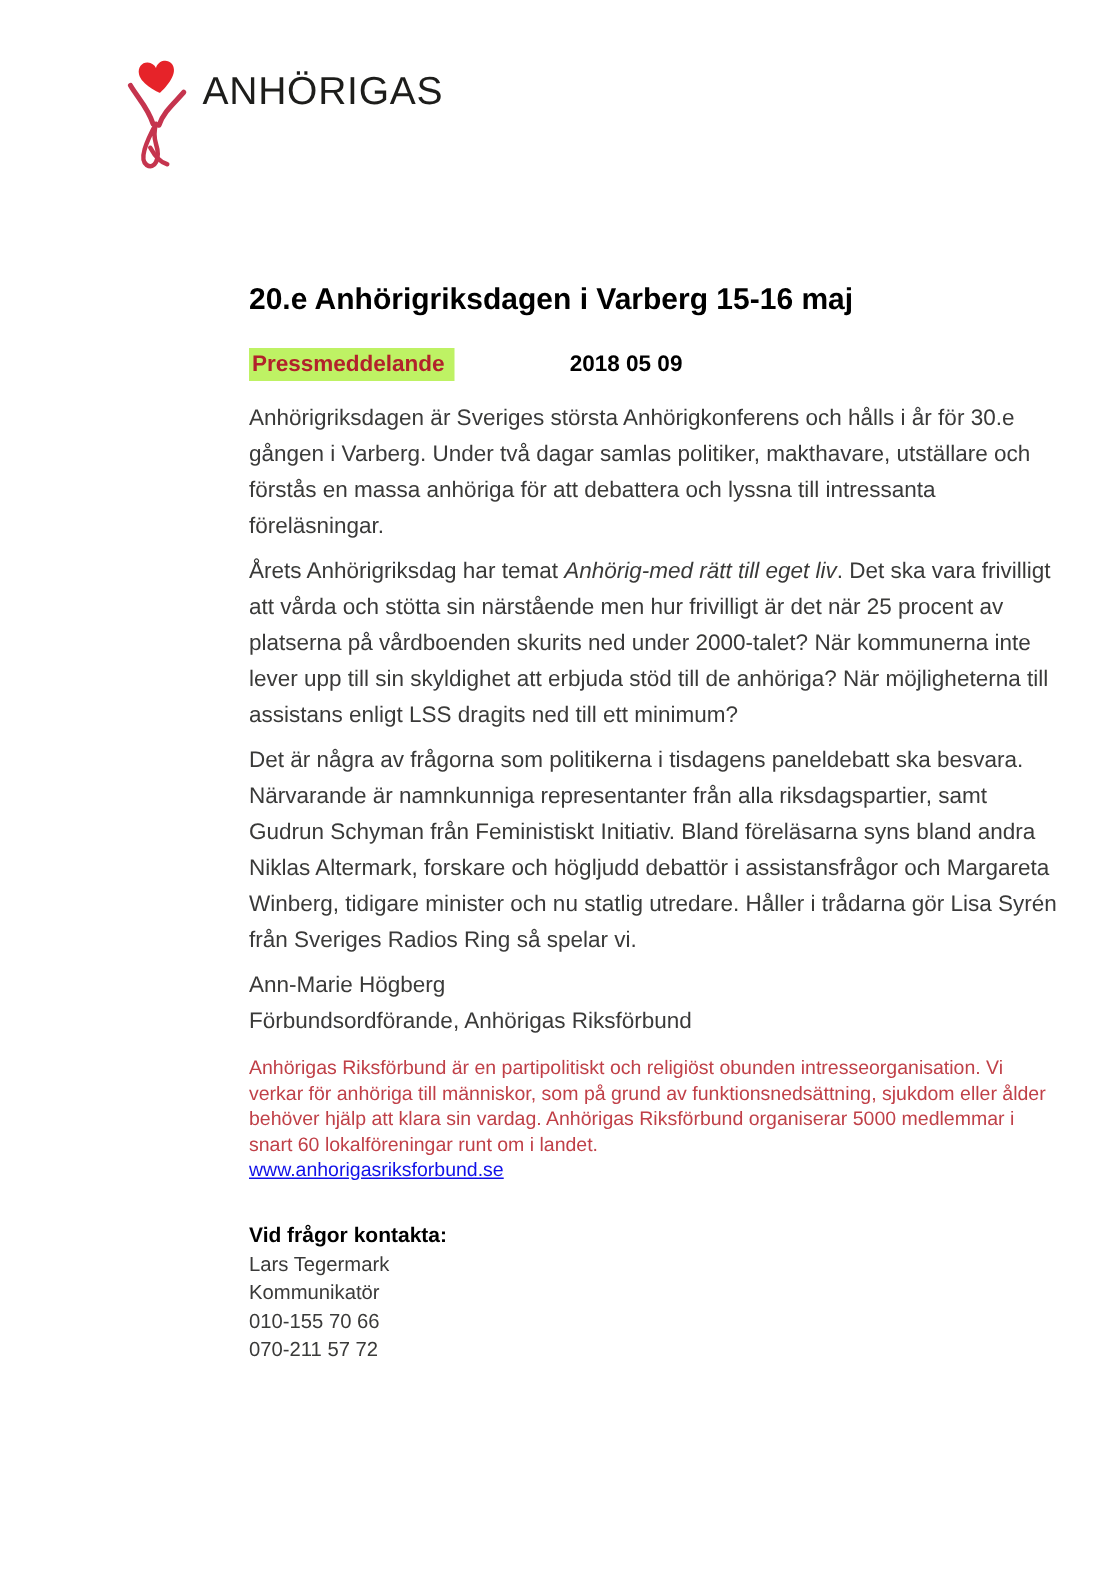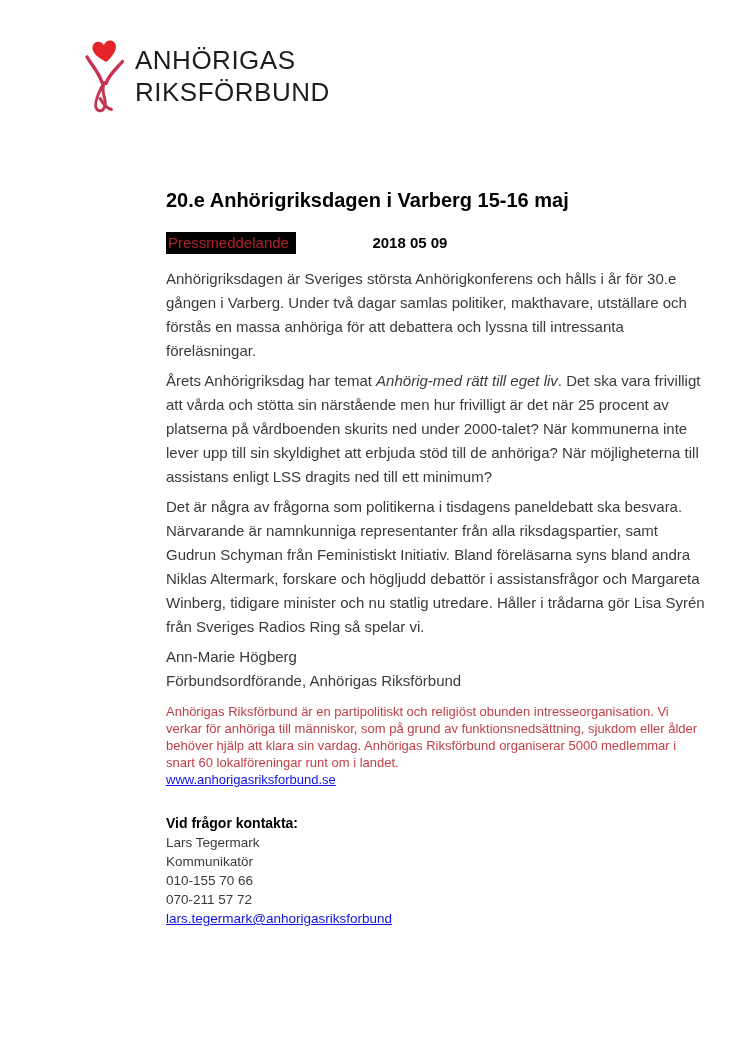--- a/index.html
+++ b/index.html
@@ -17,23 +17,23 @@
   .logo-text { margin-top: 6px; font-size: 26px; line-height: 32px; letter-spacing: 0.5px; color: #1d1d1b; font-weight: 400; }
 
   
   .content { position: absolute; left: 134px; top: 188px; width: 540px; margin-left: 32px; }
 
   .doc-title { margin: 0 0 20px 0; font-size: 20px; line-height: 24px; font-weight: bold; color: #000; }
 
   .meta-row { margin: 0 0 13px 0; height: 22px; }
   .press-label {
     display: inline-block;
-    background: #000000;
+    background: #bef264;
     color: #b2222b;
-    font-weight: normal;
+    font-weight: bold;
     font-size: 15px;
     line-height: 17px;
     padding: 2px 7px 3px 2px;
   }
   .meta-date { font-weight: bold; color: #000; font-size: 15px; margin-left: 72px; }
 
   .body-text { font-size: 15px; line-height: 24px; margin: 0 0 6px 0; color: #3a3a39; }
   .body-text em { font-style: italic; }
 
   .signature { font-size: 15px; line-height: 24px; margin: 0 0 10px 0; }
@@ -57,21 +57,20 @@
           <path d="M21 24 C 21 24 9.5 17 9 9.8 C 8.7 5 12.2 2.2 15.8 2.9 C 18.3 3.4 20.1 5.2 20.8 7.2 C 21.8 4.8 24.1 3.2 26.7 3.2 C 30.3 3.2 32.9 6.1 32.5 10 C 31.8 17 21 24 21 24 Z" fill="#e62329"></path>
         </g>
         <path d="M3 19 C 8 27.5 14.5 33.5 18 44.5" stroke="#c5344e" stroke-width="3.4" fill="none" stroke-linecap="round"></path>
         <path d="M38.5 23.5 C 32 31 25 36.5 22 45.5" stroke="#c5344e" stroke-width="3.4" fill="none" stroke-linecap="round"></path>
         <path d="M20 44.5 C 13.5 56.5 8.5 68.5 13.8 72 C 19 75.4 23.2 68 20 58 C 18.2 52 18.8 48.5 20 44.5" stroke="#c5344e" stroke-width="3" fill="none" stroke-linecap="round"></path>
         <path d="M16.2 60.5 C 19.5 66.5 23.5 70.5 27.5 71.5" stroke="#c5344e" stroke-width="3" fill="none" stroke-linecap="round"></path>
       </svg>
     </span>
     <div class="logo-text">
       <div>ANHÖRIGAS</div>
-      <div>RIKSFÖRBUND</div>
     </div>
   </header>
 
   <main class="content">
 
     <h1 class="doc-title">20.e Anhörigriksdagen i Varberg 15-16 maj</h1>
 
     <div class="meta-row">
       <span class="press-label">Pressmeddelande</span>
       <span class="meta-date">2018 05 09</span>
@@ -92,17 +91,16 @@
       <p class="boilerplate">Anhörigas Riksförbund är en partipolitiskt och religiöst obunden intresseorganisation. Vi verkar för anhöriga till människor, som på grund av funktionsnedsättning, sjukdom eller ålder behöver hjälp att klara sin vardag. Anhörigas Riksförbund organiserar 5000 medlemmar i snart 60 lokalföreningar runt om i landet.</p>
       <a class="link">www.anhorigasriksforbund.se</a>
     </div>
 
     <div class="contact">
       <div class="contact-heading">Vid frågor kontakta:</div>
       <div>Lars Tegermark</div>
       <div>Kommunikatör</div>
       <div>010-155 70 66</div>
       <div>070-211 57 72</div>
-      <a class="link">lars.tegermark@anhorigasriksforbund</a>
     </div>
 
   </main>
 </div>
 
 </body></html>

